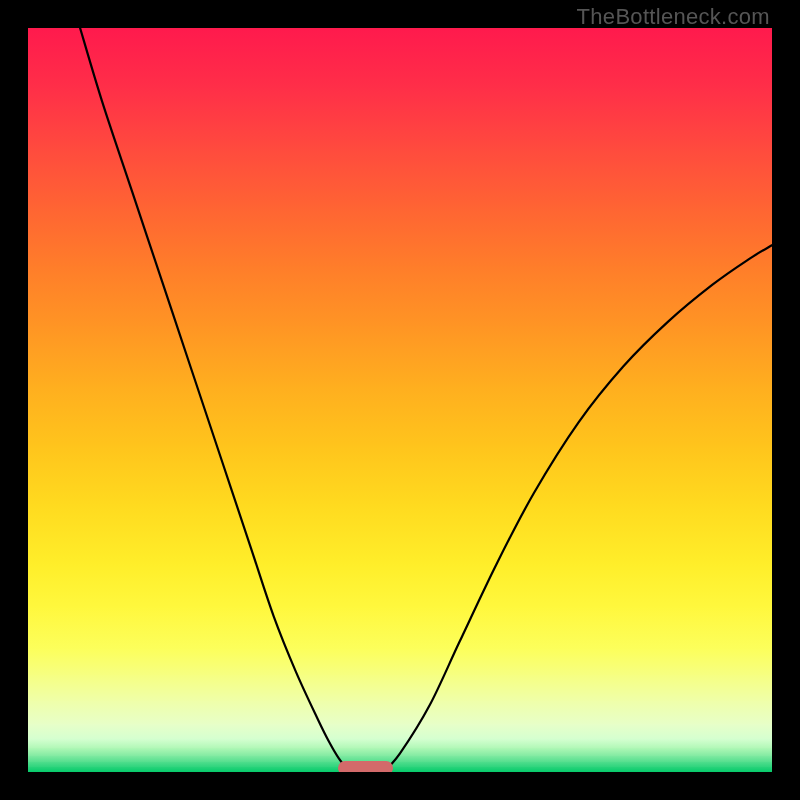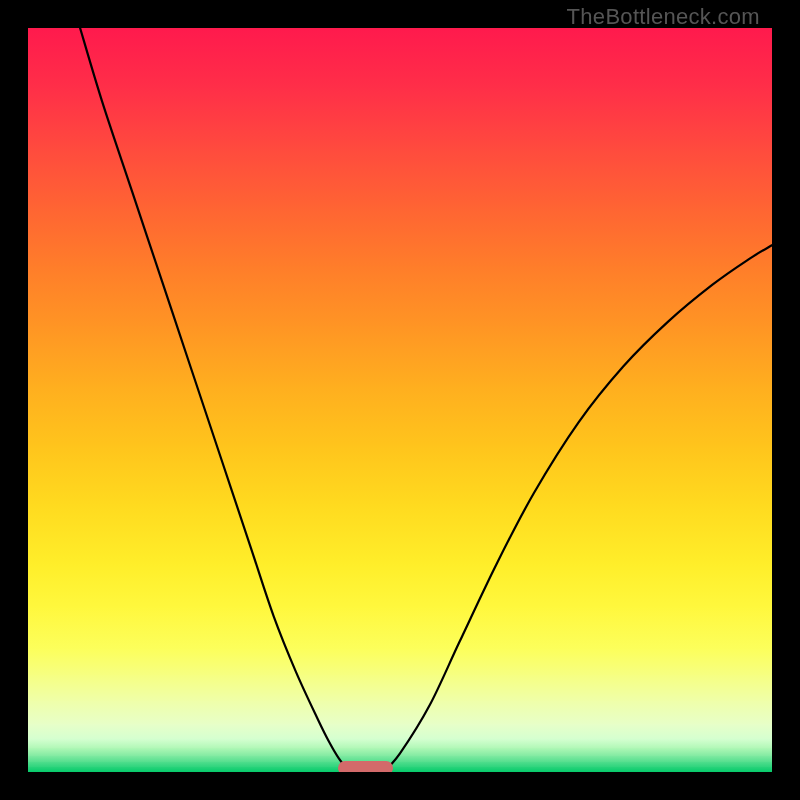--- a/index.html
+++ b/index.html
@@ -30,21 +30,21 @@
     inset: 0;
   }
   .grad-band {
     position: absolute;
     left: 0;
     right: 0;
   }
   .watermark {
     position: absolute;
     top: 4px;
-    right: 40px;
+    right: 30px;
     color: #555;
     font-size: 22px;
     letter-spacing: 0.3px;
     font-family: Arial, Helvetica, sans-serif;
   }
   svg.curve {
     position: absolute;
     inset: 0;
     width: 100%;
     height: 100%;

